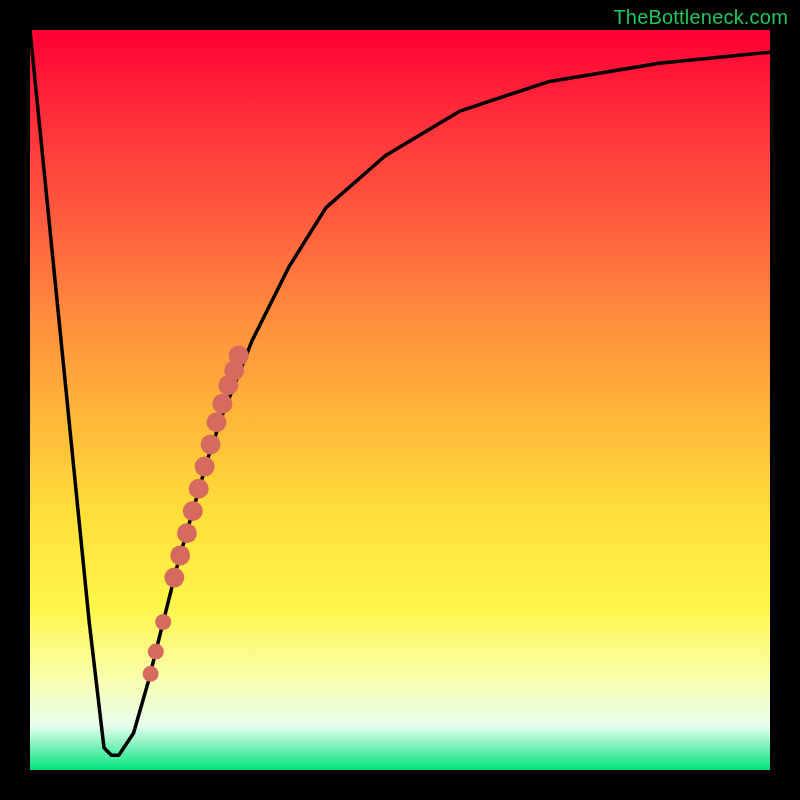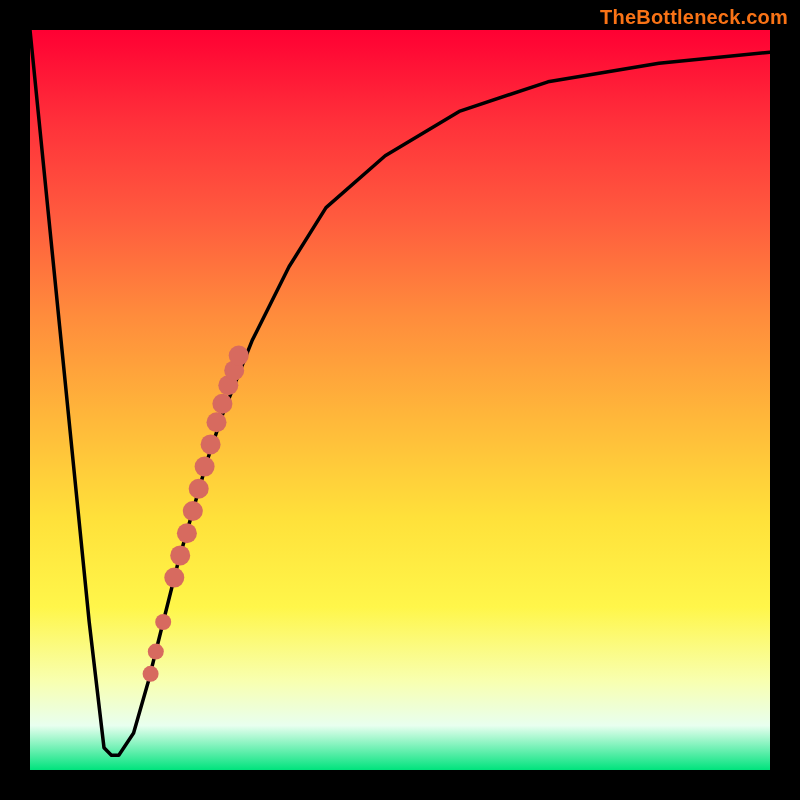--- a/index.html
+++ b/index.html
@@ -42,23 +42,23 @@
     position: absolute;
     left: 0;
     top: 0;
     width: 740px;
     height: 740px;
   }
   .watermark {
     position: absolute;
     top: 6px;
     right: 12px;
-    color: #f97316;
+    color: #22c55e;
     font-size: 20px;
-    font-weight: 700;
+    font-weight: 400;
     letter-spacing: 0.2px;
   }
 </style>
 </head>
 <body>
 
 <div class="frame">
   <div class="watermark">TheBottleneck.com</div>
 
   <div class="plot-area">

